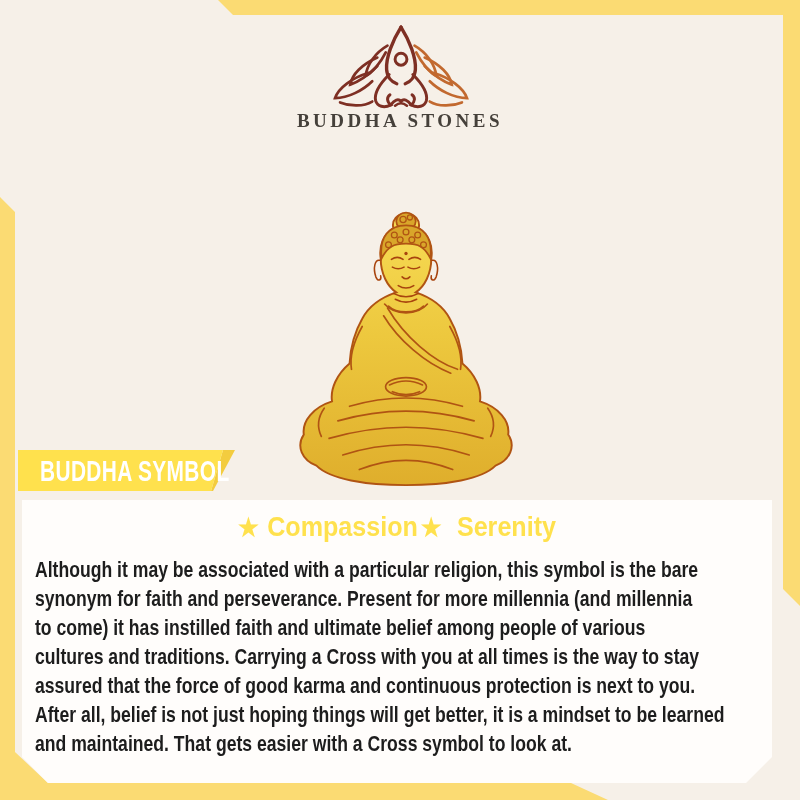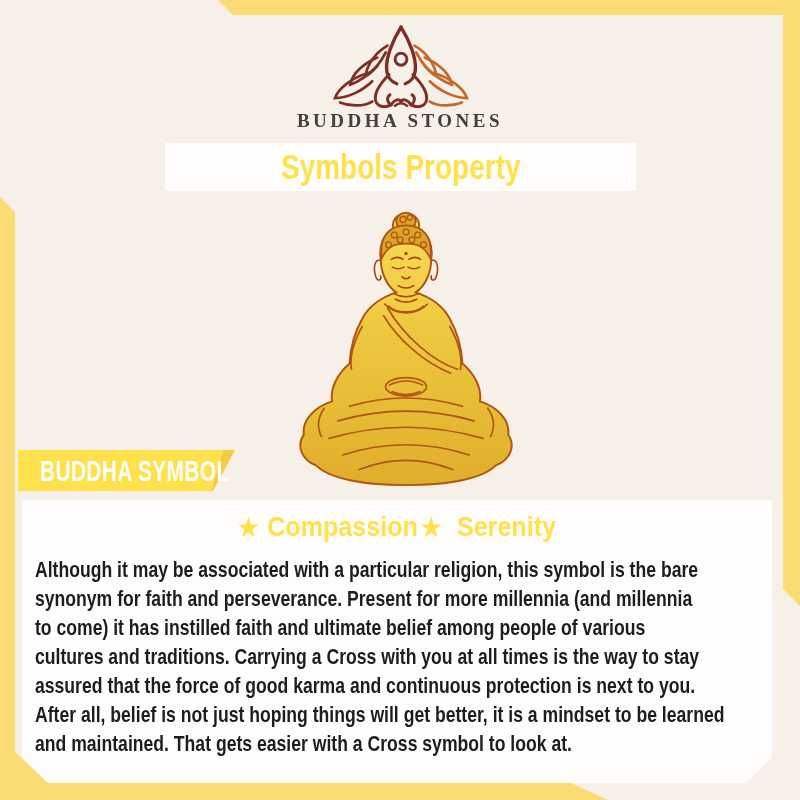--- a/index.html
+++ b/index.html
@@ -98,23 +98,20 @@
         <circle cx="100" cy="44" r="7" stroke-width="3.5"></circle>
         <path stroke-width="3.5" d="M86 62 C 76 72, 68 84, 70 93 C 72 100, 80 102, 88 98 C 83 94, 83 89, 87 86"></path>
         <path stroke-width="3.5" d="M114 62 C 124 72, 132 84, 130 93 C 128 100, 120 102, 112 98 C 117 94, 117 89, 113 86"></path>
         <path stroke-width="3.5" d="M88 98 C 92 92, 97 90, 100 94 C 103 90, 108 92, 112 98"></path>
         <path stroke-width="3" d="M93 99 q7 -6 14 0"></path>
       </g>
     </svg>
     <div class="brand">BUDDHA STONES</div>
   </div>
 
-  <div class="title-band">
-    <div class="title">Symbols Property</div>
-  </div>
 
   <svg class="statue" viewBox="0 0 240 300">
     <defs>
       <linearGradient id="gold" x1="0" y1="0" x2="0" y2="1">
         <stop offset="0" stop-color="#F7DC55"></stop>
         <stop offset="0.45" stop-color="#EDC83E"></stop>
         <stop offset="1" stop-color="#DFAE2C"></stop>
       </linearGradient>
     </defs>
 

